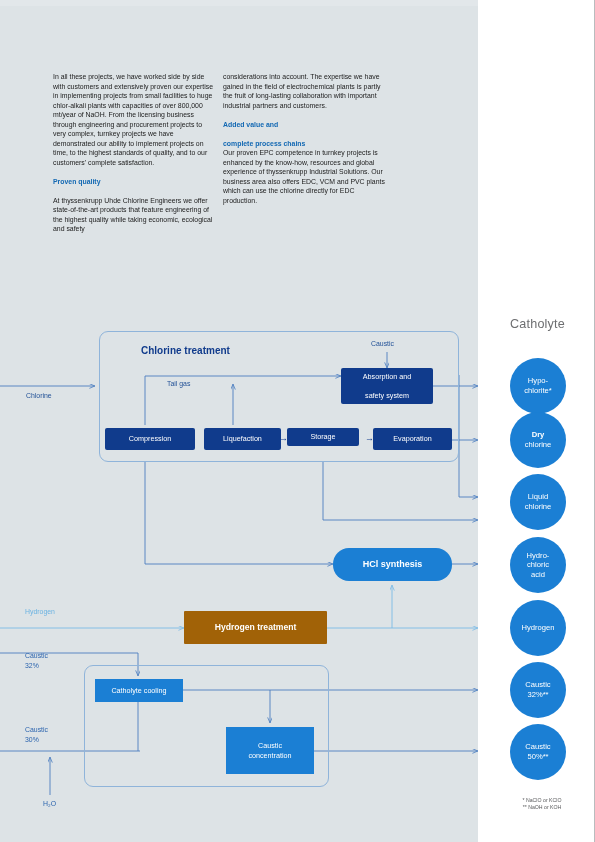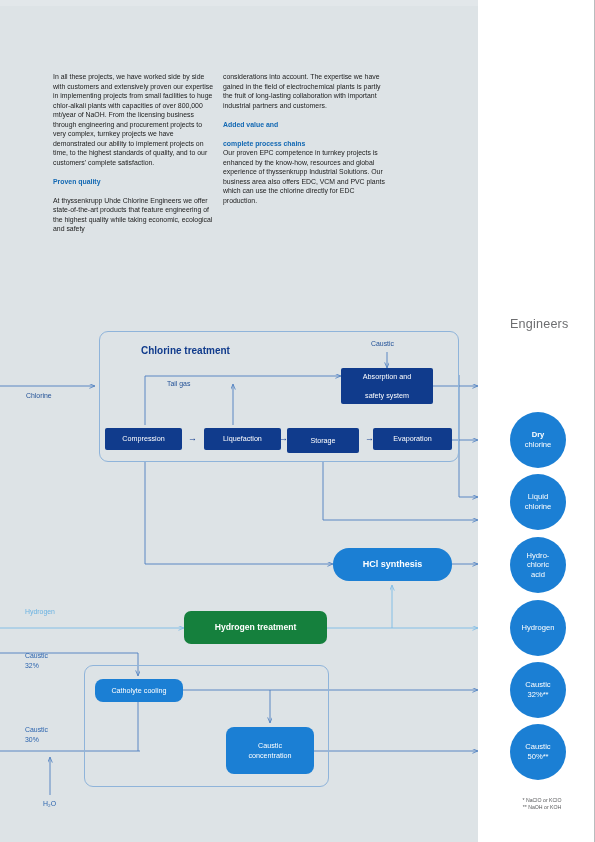--- a/index.html
+++ b/index.html
@@ -72,22 +72,22 @@
     border-radius:3px;
     color:#fff;
     display:flex;align-items:center;justify-content:center;
     text-align:center;
     font-size:7.2px;
     line-height:9.2px;
     box-sizing:border-box;
   }
   .dnode.navy{background:#103b8c;border-radius:2px;gap:9px;}
   .dnode.mid{background:#1b7fd4;border-radius:16px;font-weight:bold;}
-  .dnode.midplain{background:#1b7fd4;border-radius:8px;}
-  .dnode.light{background:#15803d;border-radius:7px;font-weight:bold;font-size:8.6px;}
+  .dnode.midplain{background:#1b7fd4;border-radius:0;}
+  .dnode.light{background:#a16207;border-radius:1px;font-weight:bold;font-size:8.6px;}
   .dnode span{display:block;padding:0 4px;}
 
   .group-box{
     position:absolute;
     border:1px solid #8fb4da;
     border-radius:9px;
     box-sizing:border-box;
   }
   .group-title{
     position:absolute;
@@ -193,29 +193,29 @@
 
   <div class="flowlabel navy" style="left:26px;top:392px;">Chlorine</div>
   <div class="flowlabel navy" style="left:167px;top:380px;">Tail gas</div>
   <div class="flowlabel navy" style="left:371px;top:340px;">Caustic</div>
 
   <div class="dnode navy" style="left:341px;top:368px;width:92px;height:36px;flex-direction:column;">
     <span>Absorption and</span>
     <span>safety system</span>
   </div>
 
-  <div class="dnode navy" style="left:105px;top:428px;width:77px;height:22px;">
+  <div class="dnode navy" style="left:105px;top:428px;width:90px;height:22px;">
     <span>Compression</span>
   </div>
   <div class="arrowglyph" style="left:188px;top:434px;">→</div>
   <div class="dnode navy" style="left:196px;top:428px;width:77px;height:22px;margin-left:8px;">
     <span>Liquefaction</span>
   </div>
   <div class="arrowglyph" style="left:279px;top:434px;">→</div>
-  <div class="dnode navy" style="left:287px;top:428px;width:72px;height:25px;">
+  <div class="dnode navy" style="left:287px;top:428px;width:72px;height:18px;">
     <span>Storage</span>
   </div>
   <div class="arrowglyph" style="left:365px;top:434px;">→</div>
   <div class="dnode navy" style="left:373px;top:428px;width:79px;height:22px;text-align:center;">
     <span>Evaporation</span>
   </div>
 
   <div class="dnode mid" style="left:333px;top:548px;width:119px;height:33px;font-size:9px;">
     <span>HCl synthesis</span>
   </div>
@@ -234,22 +234,28 @@
   <div class="flowlabel" style="left:43px;top:800px;">H₂O</div>
 
   <div class="dnode midplain" style="left:95px;top:679px;width:88px;height:23px;">
     <span>Catholyte cooling</span>
   </div>
   <div class="dnode midplain" style="left:226px;top:727px;width:88px;height:47px;flex-direction:column;">
     <span>Caustic</span>
     <span>concentration</span>
   </div>
 
-  <div class="products-title">Engineers</div>
-
+  <div class="products-title">Catholyte</div>
+
+  <div class="prod-circle" style="left:510px;top:358px;">
+    <span>
+      <b style="font-weight:normal;display:block">Hypo-</b>
+      <b style="font-weight:normal;display:block">chlorite*</b>
+    </span>
+  </div>
   <div class="prod-circle" style="left:510px;top:412px;">
     <span>
       <b style="font-weight:bold;display:block">Dry</b>
       <b style="font-weight:normal;display:block">chlorine</b>
     </span>
   </div>
   <div class="prod-circle" style="left:510px;top:474px;">
     <span>
       <b style="font-weight:normal;display:block">Liquid</b>
       <b style="font-weight:normal;display:block">chlorine</b>

